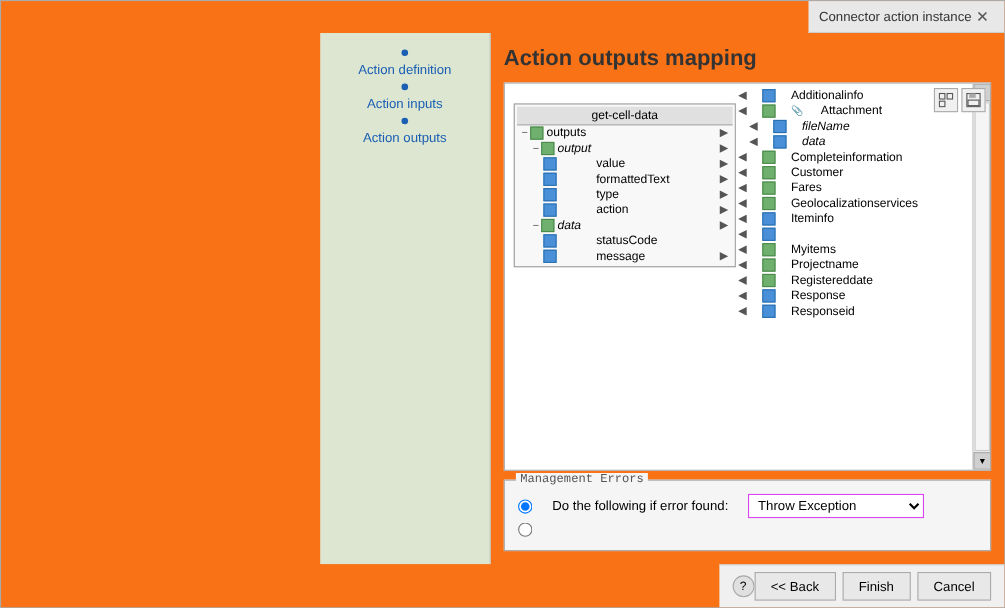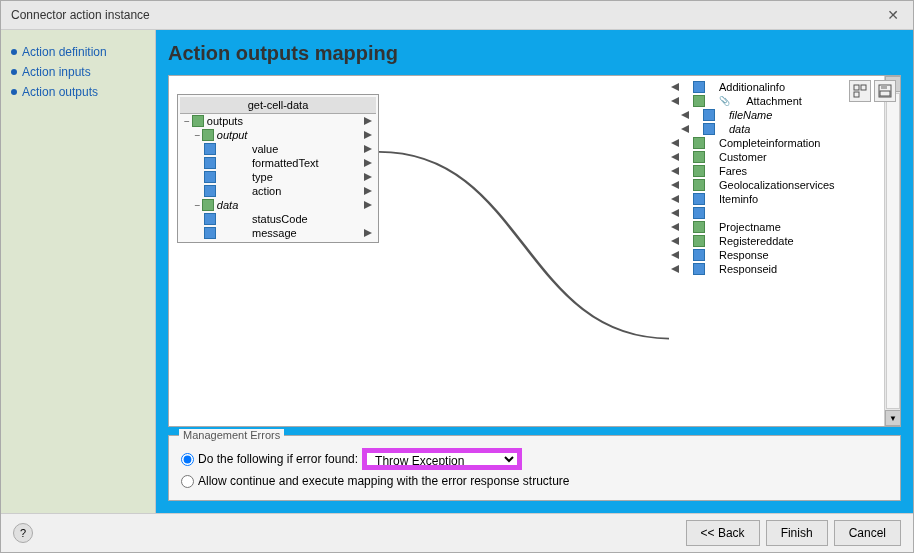--- a/index.html
+++ b/index.html
@@ -7,24 +7,25 @@
       font-family: Arial, sans-serif;
       font-size: 12px;
       background: #f0f0f0;
       width: 914px;
       height: 553px;
       overflow: hidden;
     }
     .window {
       width: 914px;
       height: 553px;
-      background: #0ea5e9;
+      background: #f97316;
       border: 1px solid #aaa;
       display: flex;
       flex-direction: column;
+      align-items: flex-end;
     }
     .title-bar {
       background: #e8e8e8;
       border-bottom: 1px solid #ccc;
       padding: 6px 10px;
       display: flex;
       justify-content: space-between;
       align-items: center;
       flex-shrink: 0;
     }
@@ -53,20 +54,21 @@
       border-right: 1px solid #c5c5c5;
     }
     .sidebar-item {
       display: flex;
       align-items: center;
       gap: 5px;
       padding: 3px 0;
       color: #1a5fb4;
       cursor: pointer;
       font-size: 12px;
+      flex-direction: column;
     }
     .sidebar-bullet {
       width: 6px;
       height: 6px;
       border-radius: 50%;
       background: #1a5fb4;
       flex-shrink: 0;
     }
     .main-panel {
       flex: 1;
@@ -212,34 +214,35 @@
       flex-shrink: 0;
     }
     .management-legend {
       position: absolute;
       top: -7px;
       left: 10px;
       background: #f5f5f5;
       padding: 0 4px;
       font-size: 11px;
       color: #555;
+      font-family: Liberation Mono, monospace;
     }
     .radio-row {
       display: flex;
       align-items: center;
-      gap: 4px;
+      gap: 18px;
       margin-top: 4px;
       margin-bottom: 4px;
     }
     .radio-row input[type=radio] { margin: 0; }
     .radio-label { font-size: 12px; }
     .dropdown-select {
       height: 22px;
       font-size: 12px;
-      border: 5px solid #d946ef;
+      border: 1px solid #d946ef;
       background: #fff;
       padding: 0 4px;
       min-width: 160px;
     }
     .select-wrapper {
       display: flex;
       align-items: center;
     }
     .footer {
       display: flex;
@@ -471,20 +474,25 @@
               <span class="right-icon"></span>
               <span class="right-item-label">Iteminfo</span>
             </div>
             <div class="right-item">
               <span class="right-connector"></span>
               <span class="right-icon"></span>
             </div>
             <div class="right-item">
               <span class="right-connector"></span>
               <span class="right-icon group"></span>
+              <span class="right-item-label">Myitems</span>
+            </div>
+            <div class="right-item">
+              <span class="right-connector"></span>
+              <span class="right-icon group"></span>
               <span class="right-item-label">Projectname</span>
             </div>
             <div class="right-item">
               <span class="right-connector"></span>
               <span class="right-icon group"></span>
               <span class="right-item-label">Registereddate</span>
             </div>
             <div class="right-item">
               <span class="right-connector"></span>
               <span class="right-icon"></span>
@@ -513,21 +521,20 @@
           <div class="select-wrapper">
             <select class="dropdown-select">
               <option>Throw Exception</option>
               <option>Ignore</option>
               <option>Log</option>
             </select>
           </div>
         </div>
         <div class="radio-row">
           <input type="radio" name="error_action" value="continue" style="">
-          <label class="radio-label">Allow continue and execute mapping with the error response structure</label>
         </div>
       </div>
     </div>
   </div>
 
   <div class="footer">
     <button class="help-btn">?</button>
     <div class="footer-buttons">
       <button class="footer-btn">&lt;&lt; Back</button>
       <button class="footer-btn">Finish</button>

